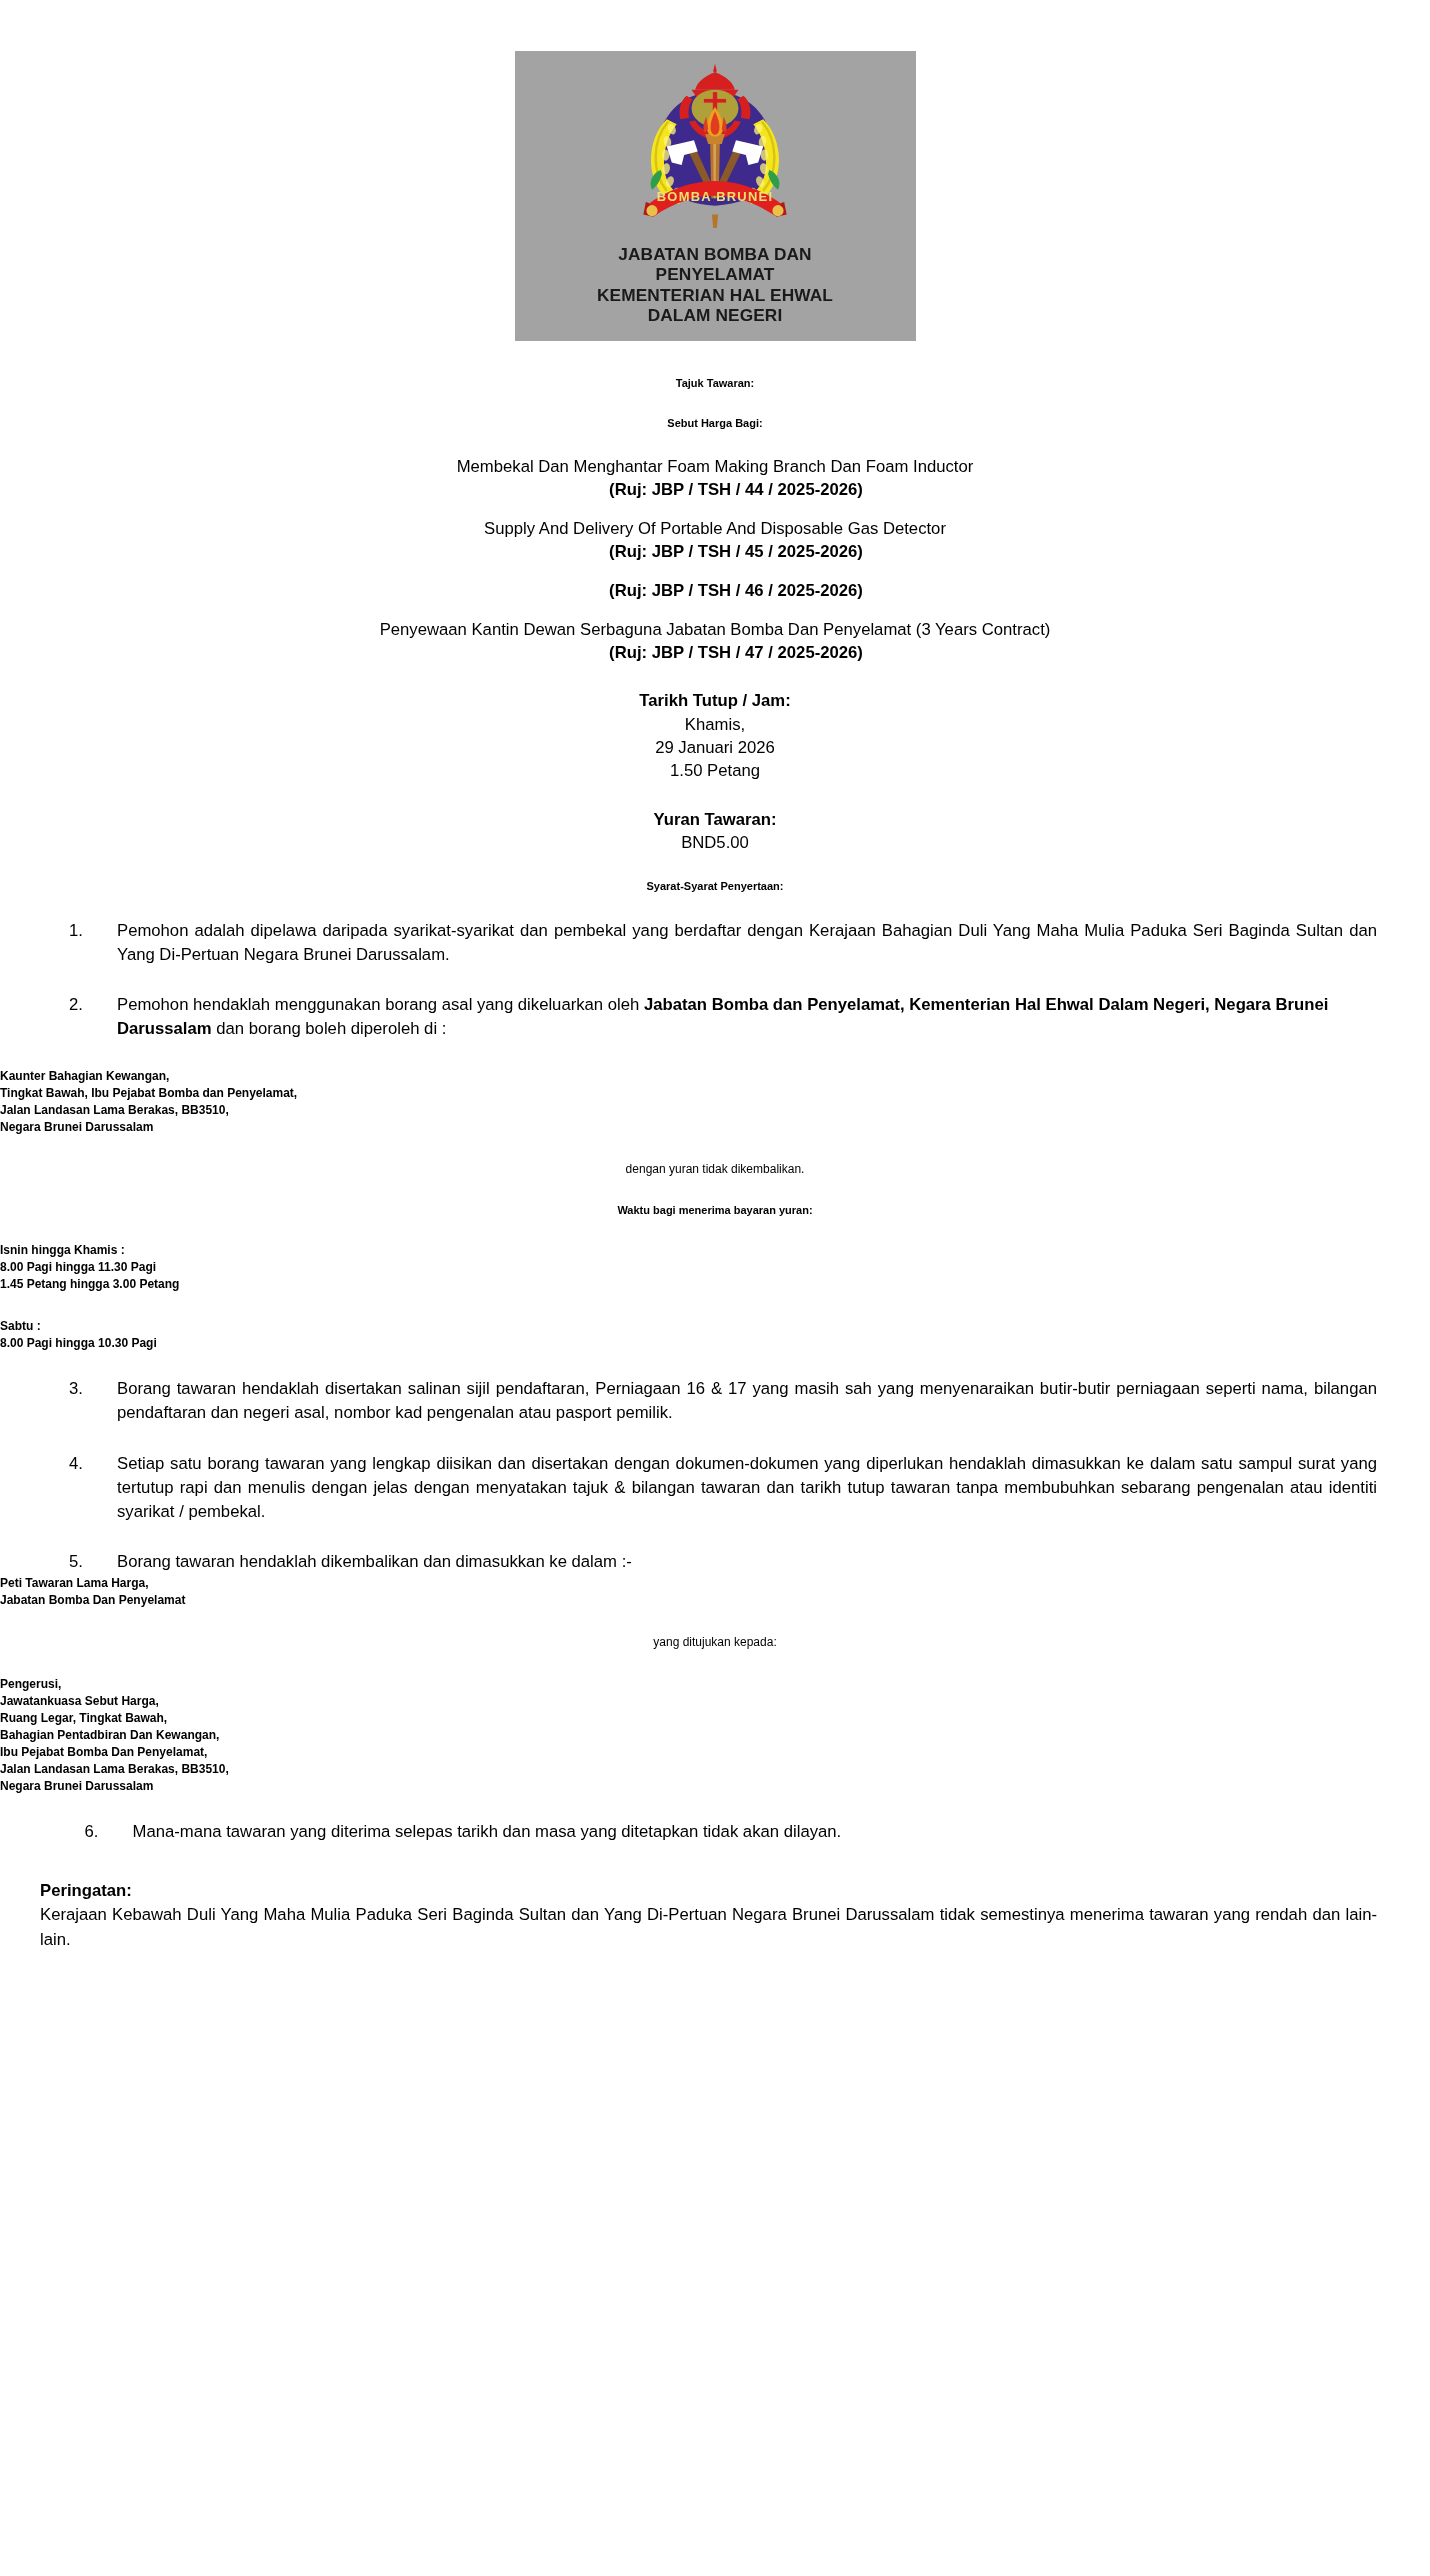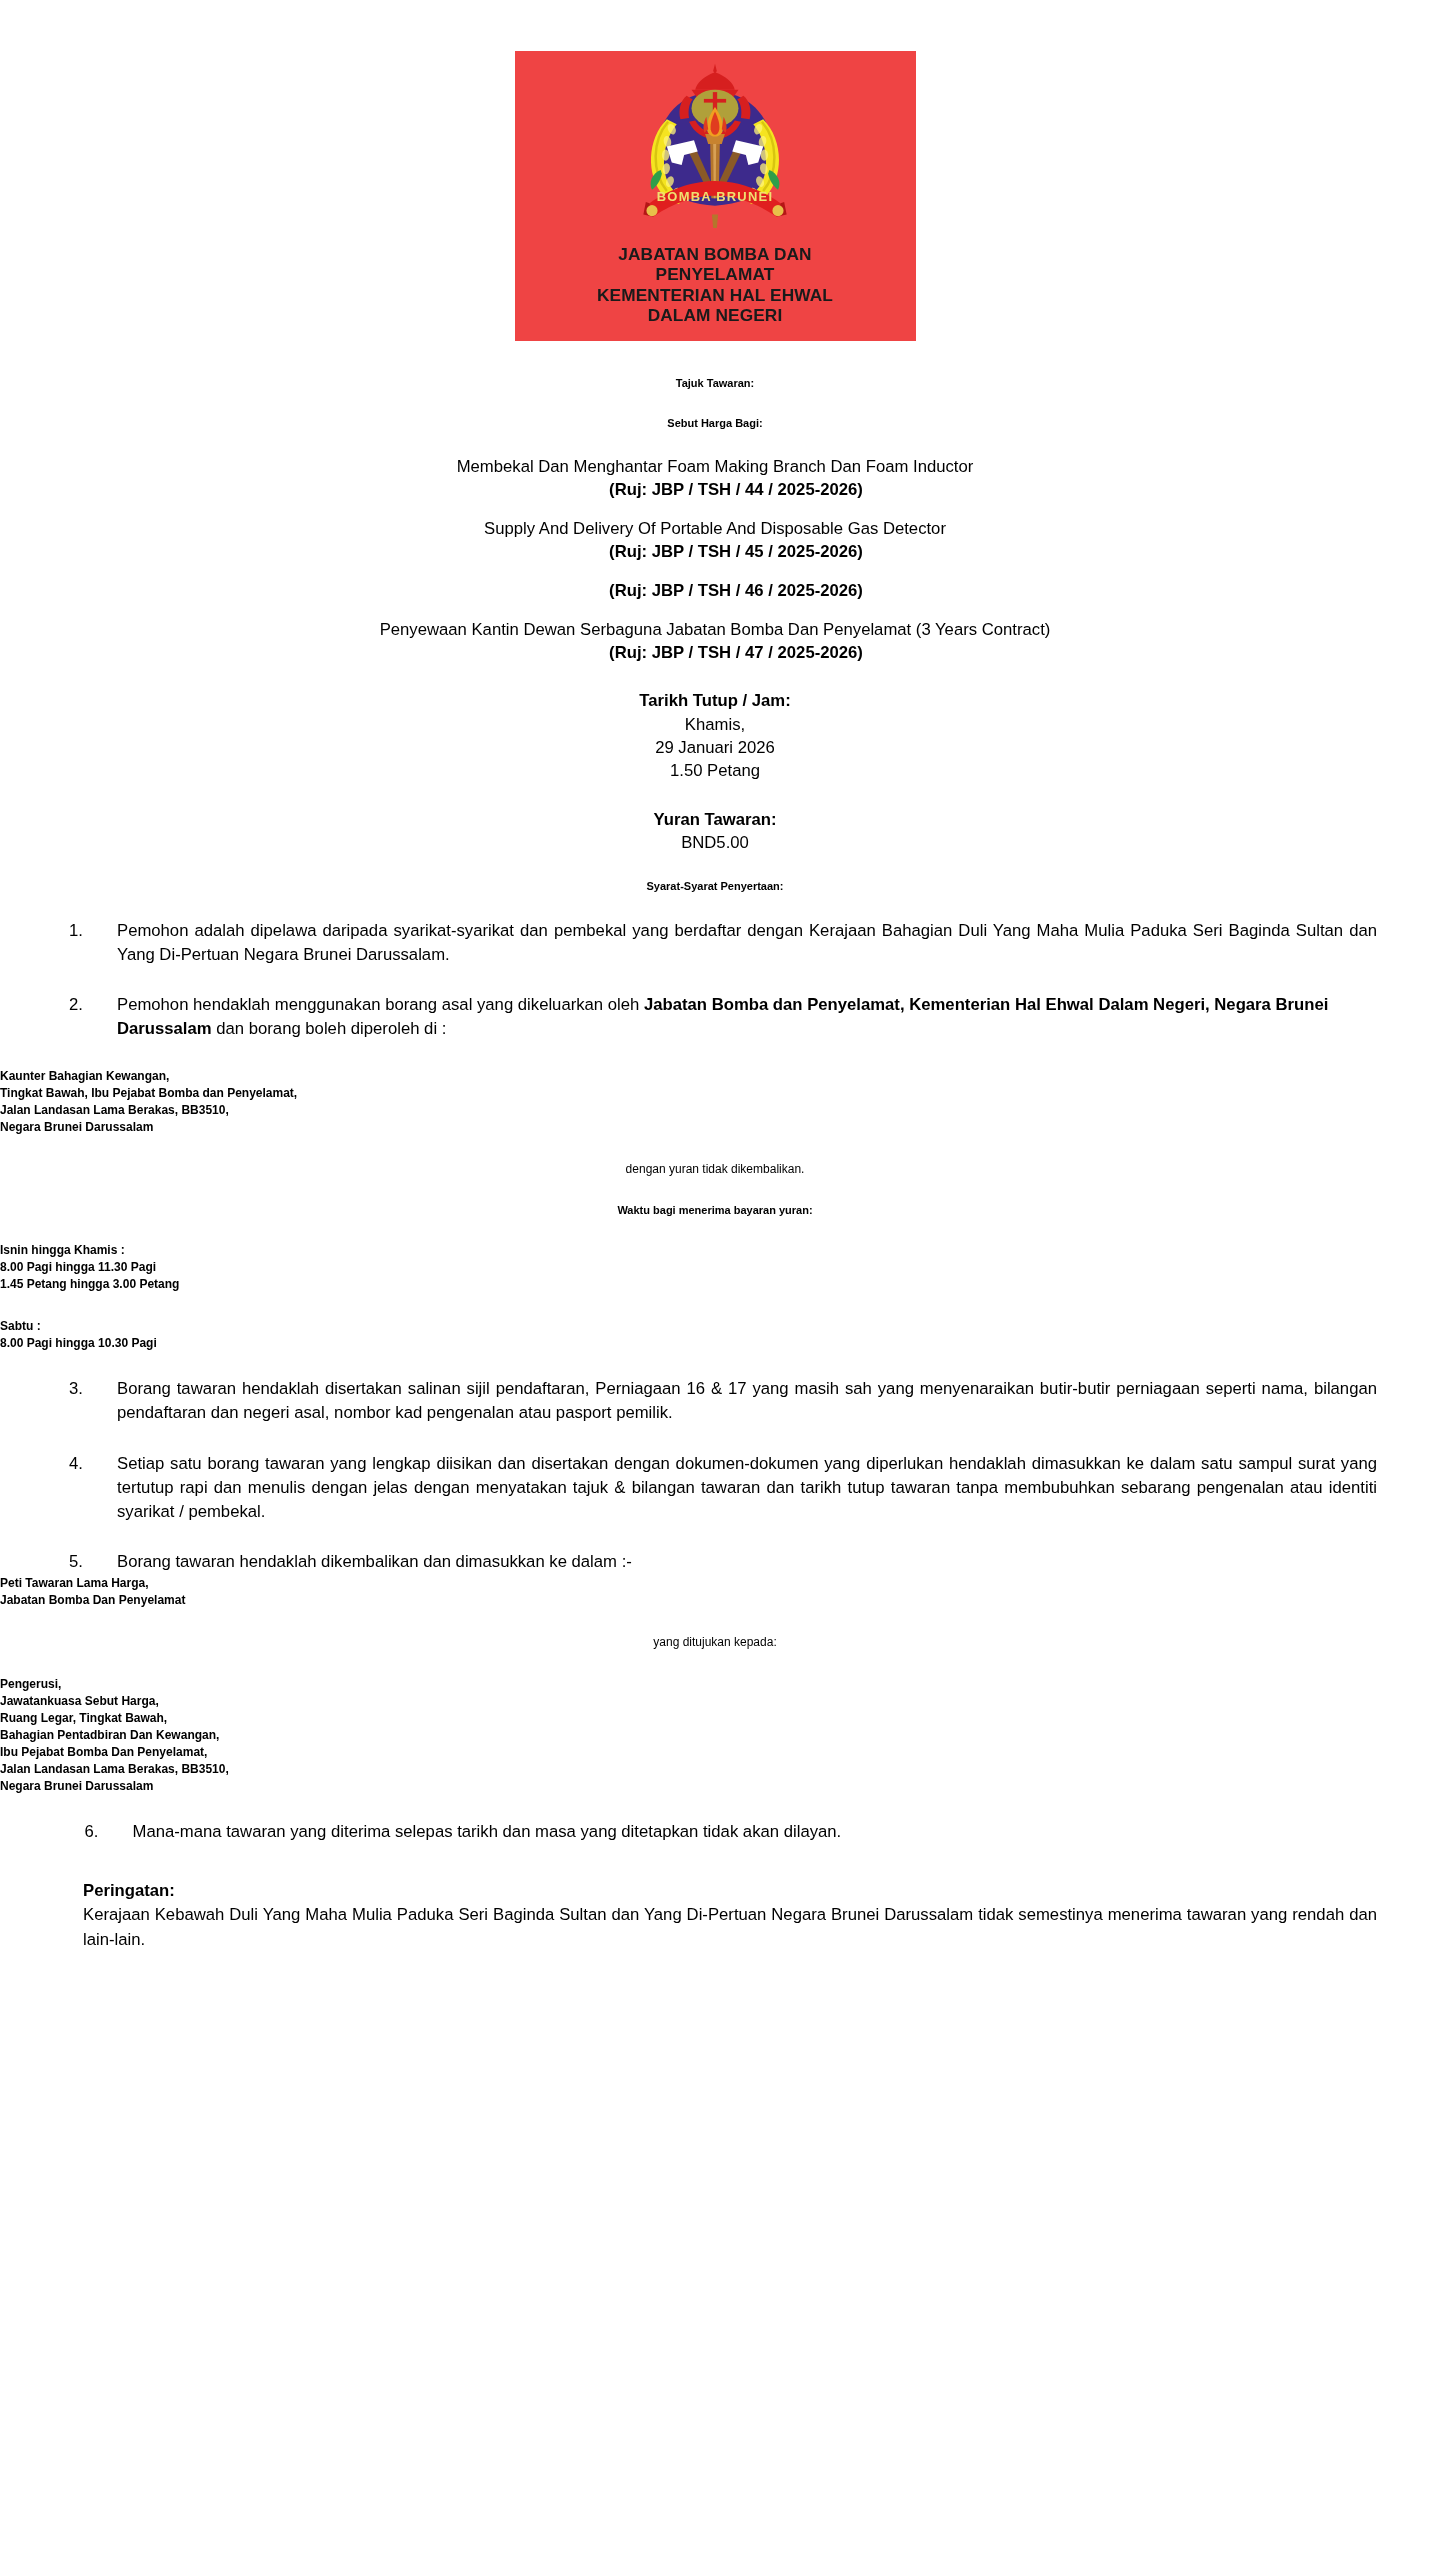--- a/index.html
+++ b/index.html
@@ -20,21 +20,21 @@
     width: 1430px;
     min-height: 2576px;
     padding: 0;
     background: #ffffff;
   }
 
   
   .logo-block {
     width: 401px;
     margin: 51px auto 0 auto;
-    background: #ef4444;
+    background: #a3a3a3;
     padding: 8.7px 0 16px 0;
     text-align: center;
   }
   .crest-wrap {
     width: 186px;
     height: 176px;
     margin: 0 auto;
     position: relative;
   }
   .crest-svg { display: block; width: 186px; height: 176px; }
@@ -100,21 +100,20 @@
     text-align: center;
     font-size: 12px;
     line-height: 1.42;
   }
 
   
   .footer-note {
     padding: 0 53px 0 40px;
     font-size: 16.7px;
     line-height: 1.45;
-    margin-left: 43px;
   }
   .footer-note .heading { font-weight: bold; }
   .footer-note .para { text-align: justify; text-justify: inter-word; }
   .bottom-pad { height: 43px; }
 </style>
 </head>
 <body>
 
 <div class="page">
 

